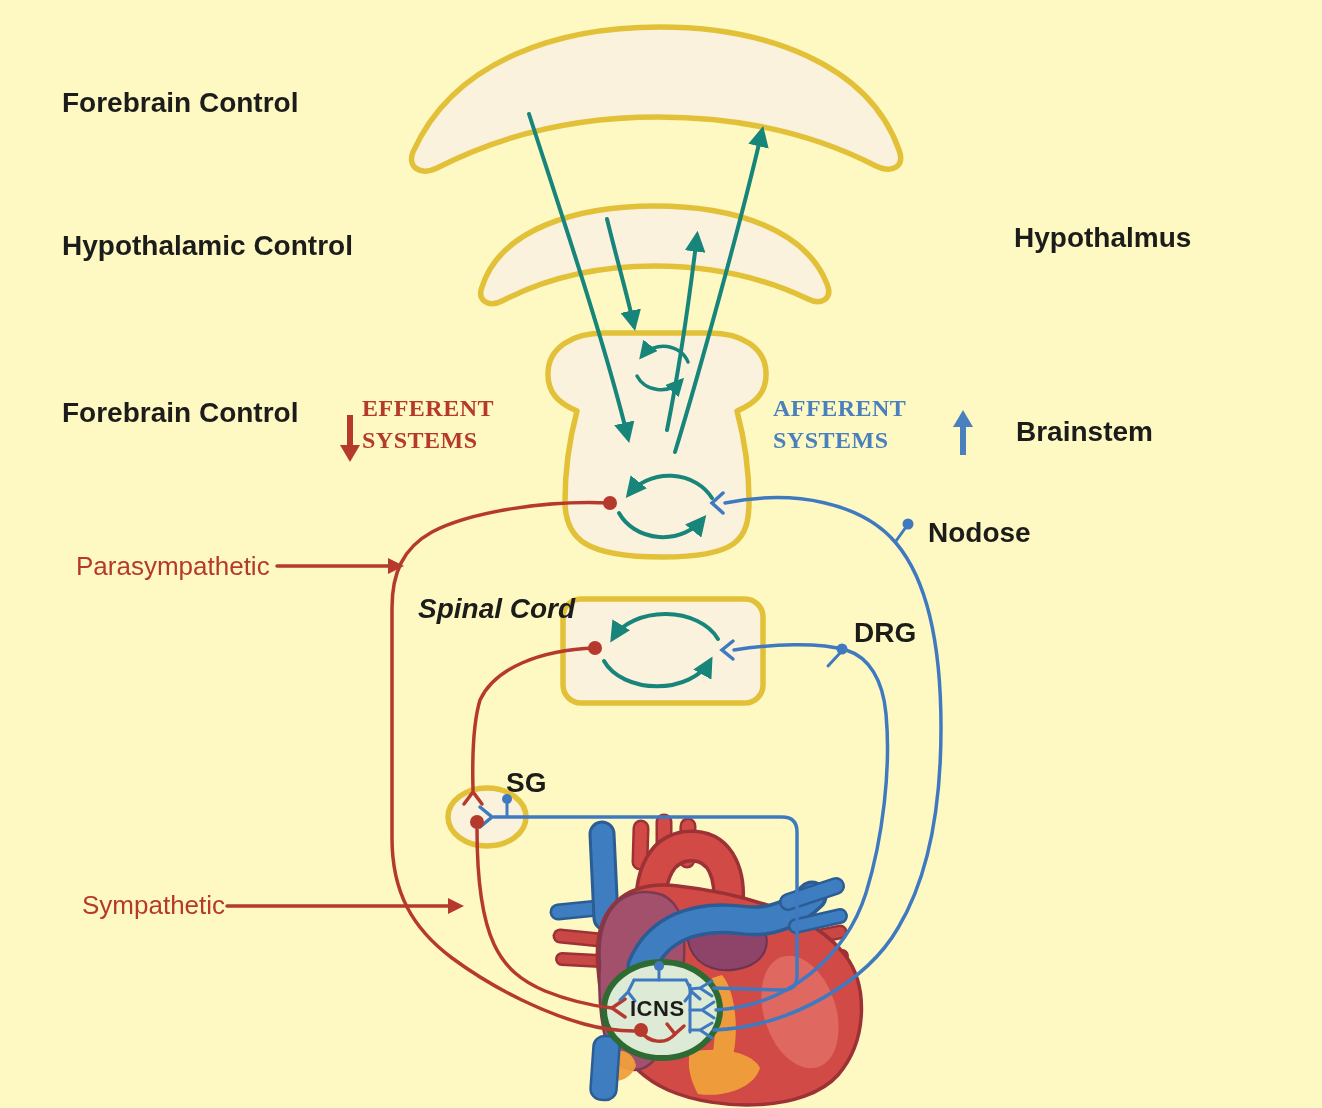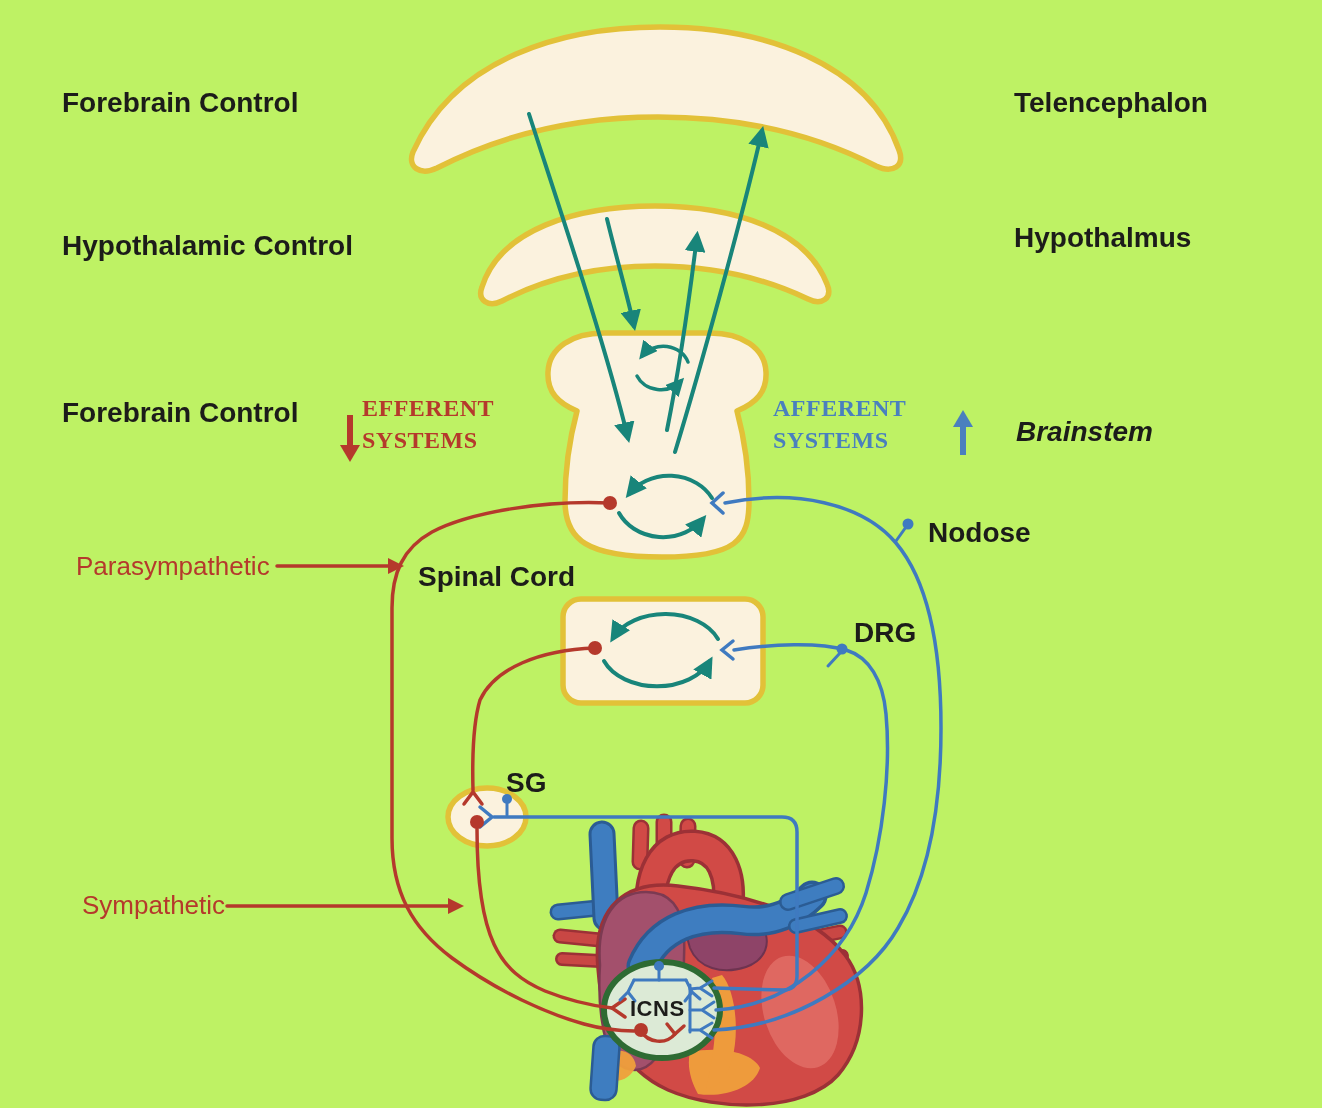--- a/index.html
+++ b/index.html
@@ -1,17 +1,17 @@
 <!DOCTYPE html>
 <html><head>
 <meta charset="utf-8">
 <style>
   html,body{margin:0;padding:0;background:#ffffff;}
   #canvas{
-    position:relative;width:1322px;height:1108px;background:#bef264;overflow:hidden;
+    position:relative;width:1322px;height:1108px;background:#fef9c3;overflow:hidden;
     font-family:"Liberation Sans", sans-serif;color:#1c1c1a;
   }
   #art{position:absolute;left:0;top:0;}
   .lbl{position:absolute;white-space:nowrap;line-height:1.1;}
   .lbl-main{font-size:28px;font-weight:600;color:#1c1c1a;}
   .lbl-small{font-size:28px;font-weight:600;color:#1c1c1a;}
   .lbl-red{font-size:26px;font-weight:500;color:#b5392c;}
   .sys-block{
     position:absolute;width:182px;
     font-family:"Liberation Serif", serif;font-weight:700;font-size:24px;line-height:32px;
@@ -177,36 +177,35 @@
     <line x1="350" y1="415" x2="350" y2="447" stroke="#b5392c" stroke-width="6"></line>
     <polygon points="340,445 360,445 350,462" fill="#b5392c"></polygon>
   </g>
   <g>
     <line x1="963" y1="455" x2="963" y2="425" stroke="#4a80be" stroke-width="6"></line>
     <polygon points="953,427 973,427 963,410" fill="#4a80be"></polygon>
   </g>
 </svg>
 
 <div class="lbl lbl-main" style="left:62px;top:88px;">Forebrain Control</div>
-<div class="lbl lbl-main" style="left:1014px;top:88px;">Telencephalon</div>
 <div class="lbl lbl-main" style="left:62px;top:231px;">Hypothalamic Control</div>
 <div class="lbl lbl-main" style="left:1014px;top:223px;">Hypothalmus</div>
 <div class="lbl lbl-main" style="left:62px;top:398px;">Forebrain Control</div>
-<div class="lbl lbl-main" style="left:1016px;top:417px;font-style:italic;">Brainstem</div>
+<div class="lbl lbl-main" style="left:1016px;top:417px;">Brainstem</div>
 
 <div class="sys-block sys-red" style="left:362px;top:392px;">
   <span>EFFERENT</span><br>
   <span>SYSTEMS</span>
 </div>
 <div class="sys-block sys-blue" style="left:773px;top:392px;">
   <span>AFFERENT</span><br>
   <span>SYSTEMS</span>
 </div>
 
 <div class="lbl lbl-small" style="left:928px;top:518px;">Nodose</div>
 <div class="lbl lbl-red" style="left:76px;top:552px;">Parasympathetic</div>
-<div class="lbl lbl-small" style="left:418px;top:562px;">Spinal Cord</div>
+<div class="lbl lbl-small" style="left:418px;top:594px;font-style:italic;">Spinal Cord</div>
 <div class="lbl lbl-small" style="left:854px;top:618px;font-weight:700;">DRG</div>
 <div class="lbl lbl-small" style="left:506px;top:768px;font-weight:700;text-align:center;">SG</div>
 <div class="lbl lbl-red" style="left:82px;top:891px;text-align:center;">Sympathetic</div>
 <div class="lbl lbl-icns" style="left:630px;top:997px;">ICNS</div>
 
 </div>
 
 </body></html>

